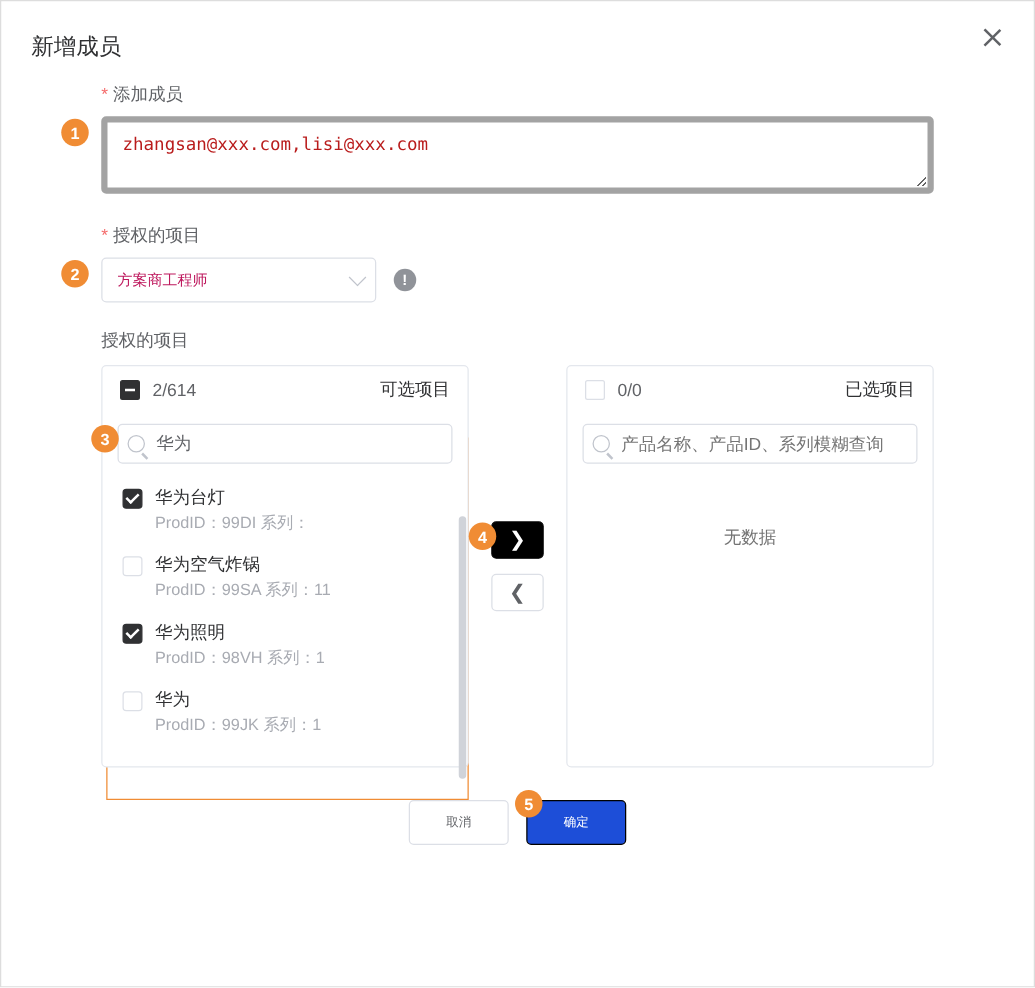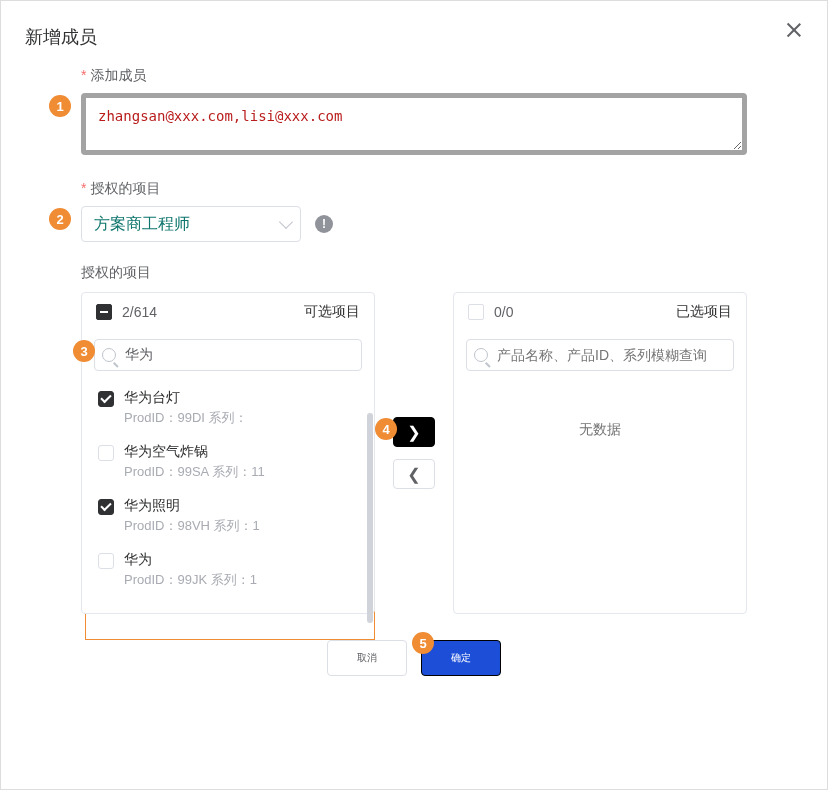--- a/index.html
+++ b/index.html
@@ -72,22 +72,22 @@
       width: 220px;
       display: inline-block;
       vertical-align: middle;
     }
     .select-input {
       width: 100%;
       height: 36px;
       border: 1px solid #dcdfe6;
       border-radius: 4px;
       padding: 0 14px 0 12px;
-      font-size: 16px;
-      color: #0f766e;
+      font-size: 12px;
+      color: #be185d;
       background: #fff;
       outline: none;
       cursor: pointer;
     }
     .select-arrow {
       position: absolute;
       right: 10px; top: 50%;
       width: 10px; height: 10px;
       border-right: 1px solid #c0c4cc;
       border-bottom: 1px solid #c0c4cc;

